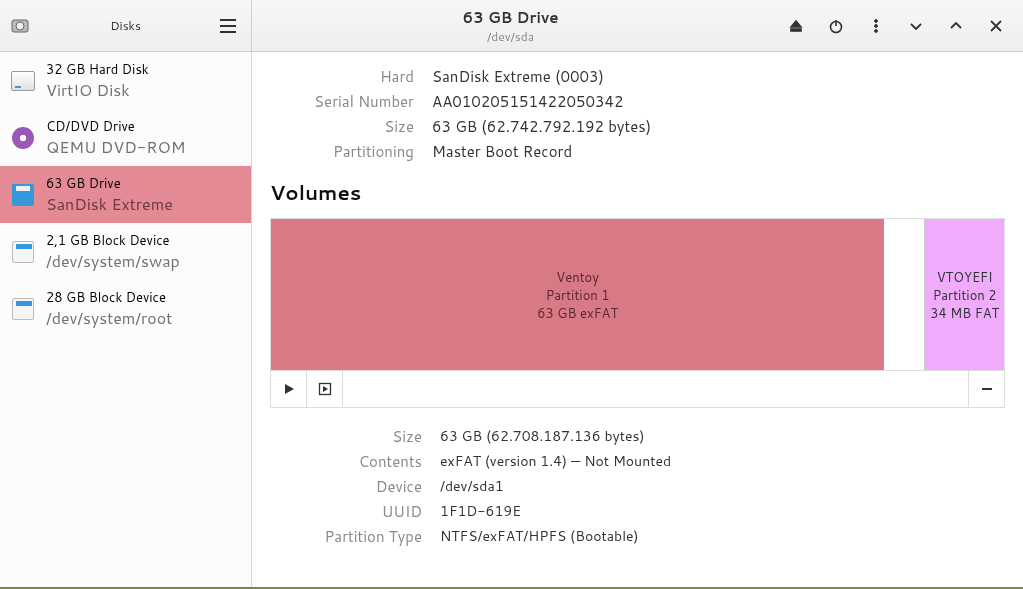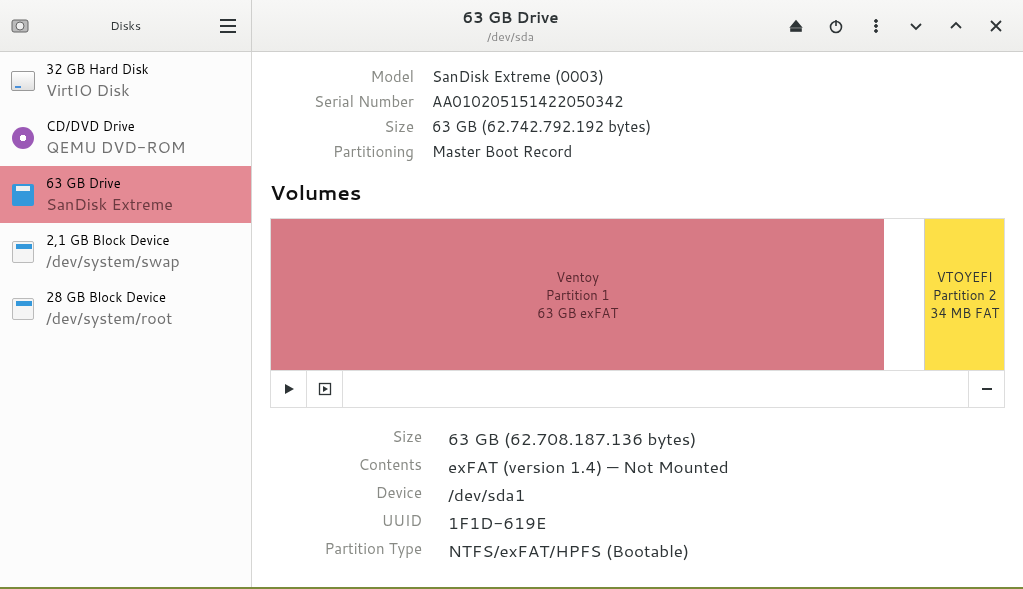--- a/index.html
+++ b/index.html
@@ -34,28 +34,28 @@
   
   .content { flex:1; background:#fff; overflow:auto; padding: 14px 18px 20px 18px; }
   .kv { display:grid; grid-template-columns: 140px 1fr; column-gap: 18px; row-gap: 4px; margin-left: 4px; }
   .kv .k { text-align:right; color:#888a85; font-size:15px; }
   .kv .v { color:#2e3436; font-size:15px; }
   .section-title { font-weight:700; font-size:20px; margin: 16px 0 12px 0; color:#101010; }
   .volumes-box { border:1px solid #ddd; }
   .vol-strip { display:flex; height: 152px; background:#fff; border-bottom:1px solid #ddd;gap:40px; }
   .vol-part { display:flex; flex-direction:column; align-items:center; justify-content:center; font-size:13px; padding:4px; text-align:center; }
   .vol-part.sel { background:#d77a85; color:#5a2830; }
-  .vol-part.unsel { background:#fde047; color:#2e3436; }
+  .vol-part.unsel { background:#f0abfc; color:#2e3436; }
   .vol-part + .vol-part { border-left:1px solid #ccc; }
   .vol-toolbar { display:flex; height:36px; align-items:stretch; }
   .vol-btn { width:36px; border-right:1px solid #ddd; display:flex; align-items:center; justify-content:center; cursor:pointer; background:#fff; }
   .vol-btn.last { margin-left:auto; border-right:none; border-left:1px solid #ddd; }
   .kv2 { display:grid; grid-template-columns: 148px 1fr; column-gap: 18px; row-gap: 4px; margin: 18px 0 0 4px; }
   .kv2 .k { text-align:right; color:#888a85; font-size:15px; }
-  .kv2 .v { color:#2e3436; font-size:17px;margin-left:8px; }
+  .kv2 .v { color:#2e3436; font-size:14px; }
   
   .ico-hdd { width:24px;height:20px;border:1px solid #999;border-radius:2px;background:linear-gradient(#fff,#e0e0e0); position:relative;}
   .ico-hdd::after{content:"";position:absolute;bottom:2px;left:3px;width:6px;height:2px;background:#4a90d9;}
   .ico-cd { width:22px;height:22px;border-radius:50%;background:radial-gradient(circle,#fff 0 3px,#9b59b6 3px 11px);}
   .ico-usb { width:22px;height:22px;background:#3498db;border-radius:2px;position:relative;}
   .ico-usb::before{content:"";position:absolute;top:2px;left:4px;width:14px;height:5px;background:#ecf0f1;}
   .ico-blk { width:22px;height:22px;background:#f5f5f5;border:1px solid #bbb;border-radius:2px;position:relative;}
   .ico-blk::before{content:"";position:absolute;top:2px;left:3px;width:16px;height:5px;background:#3498db;}
 </style>
 </head>
@@ -166,21 +166,21 @@
         <div class="dev-text">
           <div class="name">28 GB Block Device</div>
           <div class="sub">/dev/system/root</div>
         </div>
       </div>
     </div>
 
     <div class="content">
 
       <div class="kv">
-        <div class="k">Model</div>
+        <div class="k">Hard</div>
         <div class="v">SanDisk Extreme (0003)</div>
         <div class="k">Serial Number</div>
         <div class="v">AA010205151422050342</div>
         <div class="k">Size</div>
         <div class="v">63 GB (62.742.792.192 bytes)</div>
         <div class="k">Partitioning</div>
         <div class="v">Master Boot Record</div>
       </div>
 
       <div class="section-title">Volumes</div>

